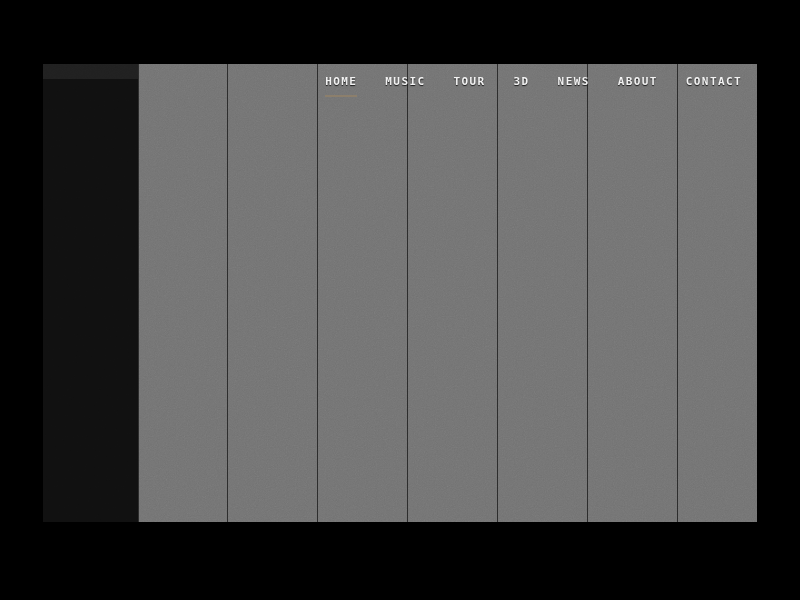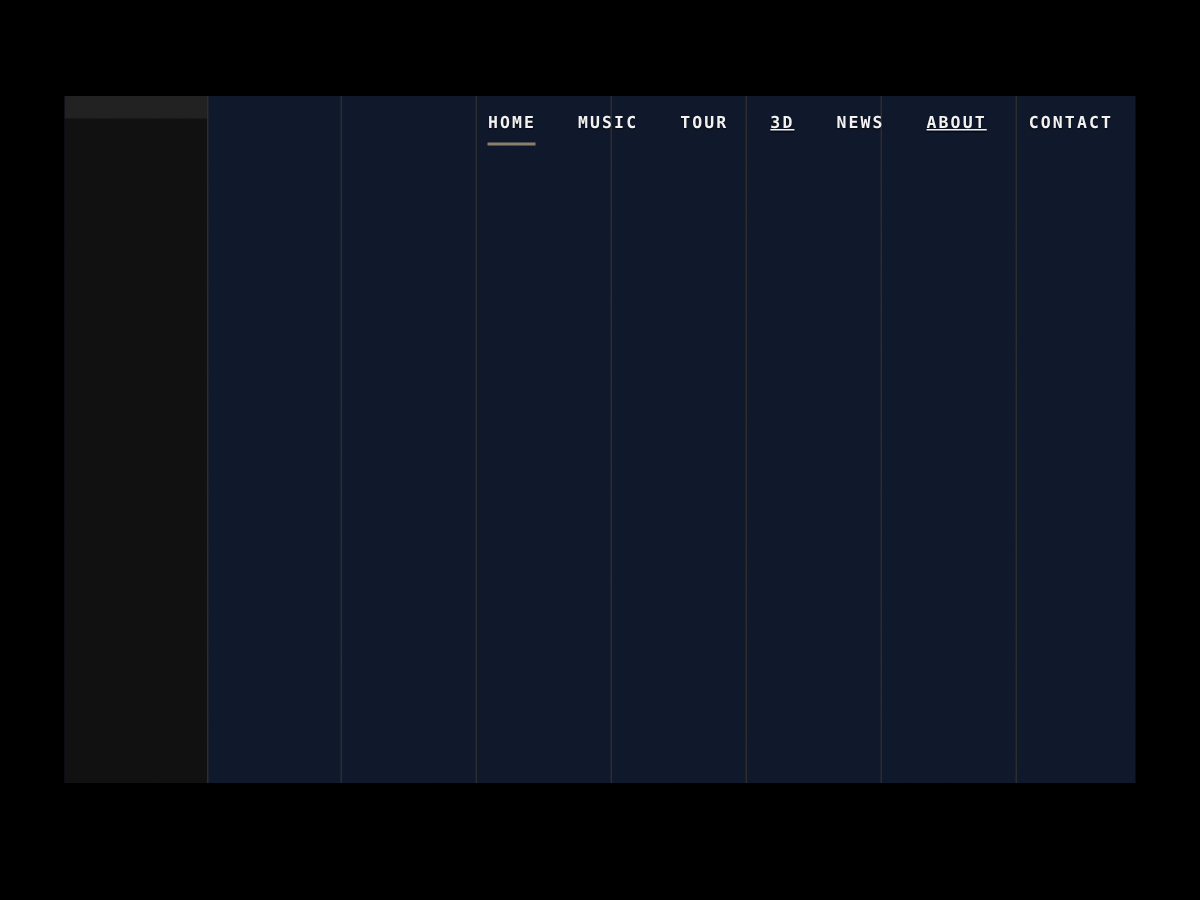--- a/index.html
+++ b/index.html
@@ -19,21 +19,21 @@
     background: #000000;
   }
 
   
   #stage {
     position: absolute;
     left: 43px;
     top: 64px;
     width: 714px;
     height: 458px;
-    background: #0f172a;
+    background: #737373;
     overflow: hidden;
   }
 
   
   #noise {
     position: absolute;
     inset: 0;
     pointer-events: none;
     opacity: 0.55;
     mix-blend-mode: overlay;
@@ -135,21 +135,21 @@
         <feTurbulence type="fractalNoise" baseFrequency="0.9" numOctaves="3" stitchTiles="stitch"></feTurbulence>
         <feColorMatrix type="saturate" values="0"></feColorMatrix>
       </filter>
       <rect width="714" height="458" filter="url(#grainFilter)" opacity="0.28"></rect>
     </svg>
 
     <nav id="nav">
         <div class="nav-item is-active" style="color: rgb(242, 242, 242);"><span>HOME</span><span class="nav-underline" style="background: rgb(140, 127, 108);"></span></div>
         <div class="nav-item" style="color: rgb(242, 242, 242);"><span>MUSIC</span></div>
         <div class="nav-item" style="color: rgb(242, 242, 242); text-align: right;"><span>TOUR</span></div>
-        <div class="nav-item" style="color: rgb(242, 242, 242); text-decoration: underline;"><span>3D</span></div>
+        <div class="nav-item" style="color: rgb(242, 242, 242);"><span>3D</span></div>
         <div class="nav-item" style="color: rgb(242, 242, 242);"><span>NEWS</span></div>
-        <div class="nav-item" style="color: rgb(242, 242, 242); text-decoration: underline;"><span>ABOUT</span></div>
+        <div class="nav-item" style="color: rgb(242, 242, 242);"><span>ABOUT</span></div>
         <div class="nav-item" style="color: rgb(242, 242, 242);"><span>CONTACT</span></div>
       </nav>
 
   </div>
 
 </div>
 
 </body></html>

